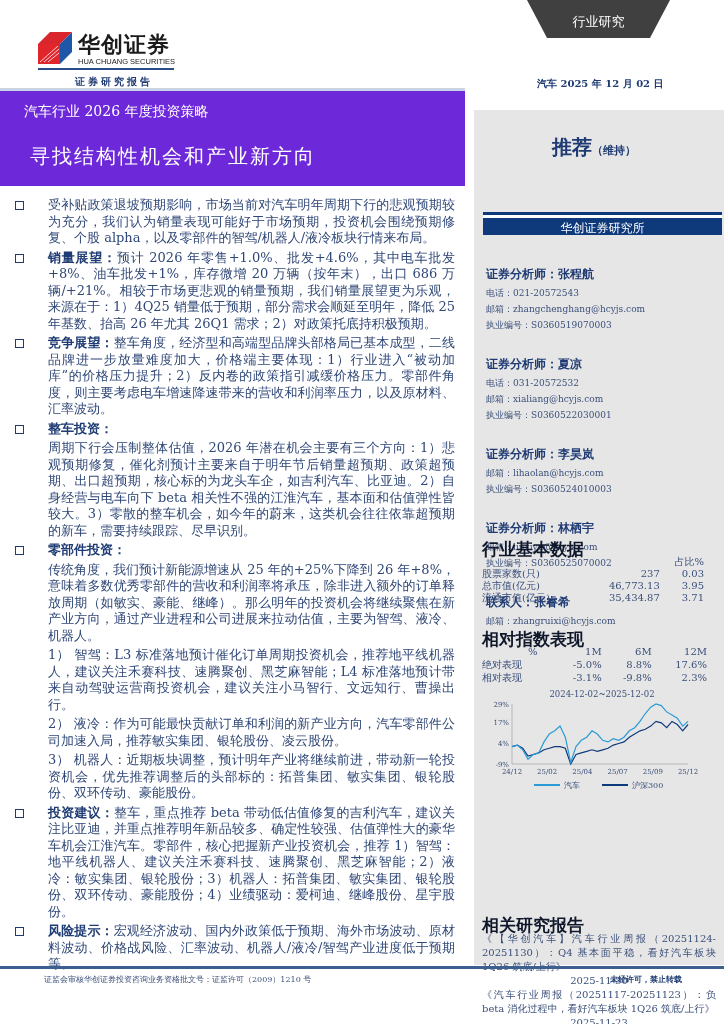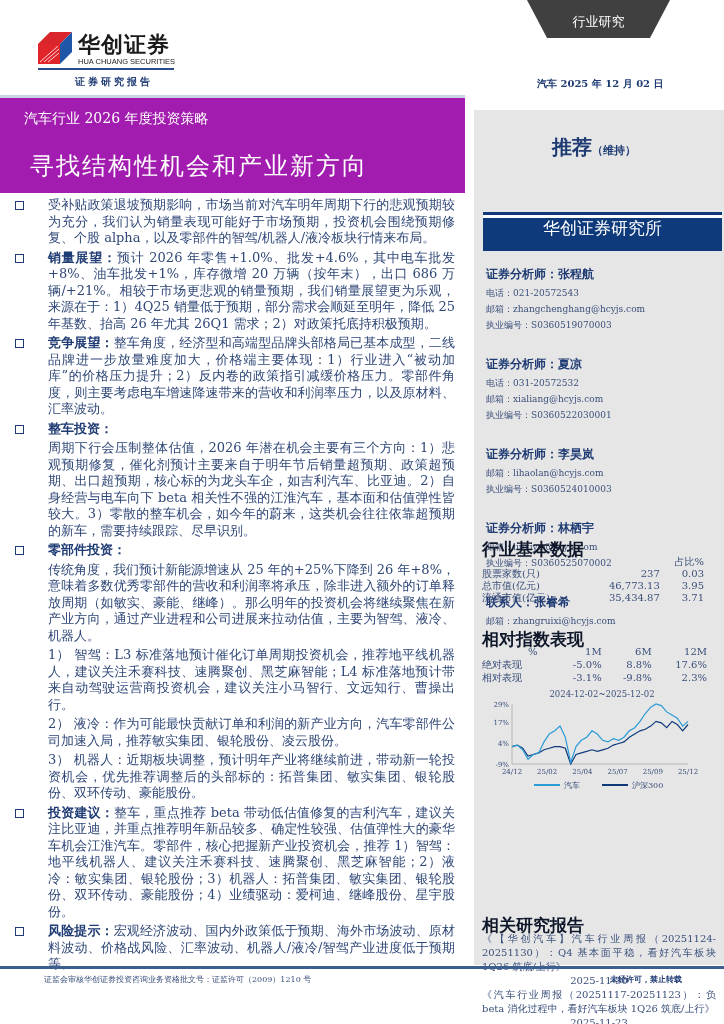--- a/index.html
+++ b/index.html
@@ -5,27 +5,27 @@
 *{box-sizing:border-box;margin:0;padding:0}
 body{width:724px;height:1024px;background:#fff;font-family:"DejaVu Serif","Liberation Serif",serif;color:#1f3b73;position:relative;overflow:hidden}
 .logo{position:absolute;left:38px;top:30px;width:138px;height:40px}
 .logo .cube{position:absolute;left:0;top:2px;width:34px;height:32px}
 .logo .cn{position:absolute;left:40px;top:0;font-family:"DejaVu Sans",sans-serif;font-weight:bold;font-size:22px;color:#1b1b1b;letter-spacing:1px}
 .logo .en{position:absolute;left:40px;top:27px;font-family:"Liberation Sans",sans-serif;font-weight:normal;font-size:7.5px;color:#1b1b1b;white-space:nowrap}
 .logo-rule{position:absolute;left:38px;top:68px;width:136px;height:2px;background:#2a4d8c}
 .sub-logo{position:absolute;left:75px;top:75px;font-size:10px;color:#1f3b73;letter-spacing:3px;font-weight:bold}
 .tag{position:absolute;left:527px;top:0;width:143px;height:38px;background:#404040;clip-path:polygon(0 0,100% 0,86% 100%,14% 100%);color:#fff;font-size:13px;text-align:center;line-height:44px}
 .dateline{position:absolute;left:537px;top:77px;font-size:10px;color:#1f3b73;font-weight:bold;white-space:nowrap}
-.banner{position:absolute;left:0;top:95px;width:465px;height:98px;background:#a21caf;border-top:3px solid #c9d3e3}
+.banner{position:absolute;left:0;top:88px;width:465px;height:98px;background:#6d28d9;border-top:3px solid #c9d3e3}
 .banner .sub{position:absolute;left:24px;top:12px;color:#fff;font-size:14px}
-.banner .title{position:absolute;left:30px;top:52px;color:#fff;font-size:24px;font-family:"DejaVu Sans",sans-serif;letter-spacing:2px}
+.banner .title{position:absolute;left:30px;top:52px;color:#fff;font-size:20px;font-family:"DejaVu Sans",sans-serif;letter-spacing:2px}
 .sidebar{position:absolute;left:474px;top:110px;width:250px;height:855px;background:#e6e6e6}
 .rating{position:absolute;left:78px;top:24px;font-size:20px;font-weight:bold;color:#1f3b73}
 .rating small{font-size:11px;font-weight:bold}
-.inst{position:absolute;left:9px;top:105px;width:239px;height:36px;background:#0e3a7c;border-top:3px solid #fff;box-shadow:0 -3px 0 #0e3a7c;color:#fff;font-size:17px;text-align:center;line-height:20px}
+.inst{position:absolute;left:9px;top:105px;width:239px;height:20px;background:#0e3a7c;border-top:3px solid #fff;box-shadow:0 -3px 0 #0e3a7c;color:#fff;font-size:12px;text-align:center;line-height:20px}
 .analysts{position:absolute;left:12px;top:133px;width:230px}
 .an-name{font-size:12px;font-weight:bold;color:#1f3b73;margin-top:20px;height:22px;line-height:22px}
 .an-line{font-size:9px;color:#3a4f7a;height:16px;line-height:16px}
 .sec-h{position:absolute;left:8px;font-size:17px;font-weight:bold;color:#0f172a}
 table.basic{position:absolute;left:8px;top:446px;width:222px;font-size:10px;color:#3a4f7a;border-collapse:collapse}
 table.basic td{height:12px;line-height:12px;padding:0}
 table.perf{position:absolute;left:8px;top:535px;width:225px;font-size:10px;color:#3a4f7a;border-collapse:collapse}
 table.perf td{height:13px;line-height:13px;padding:0}
 .r{text-align:right}
 .chart{position:absolute;left:10px;top:578px;width:236px;height:110px}

